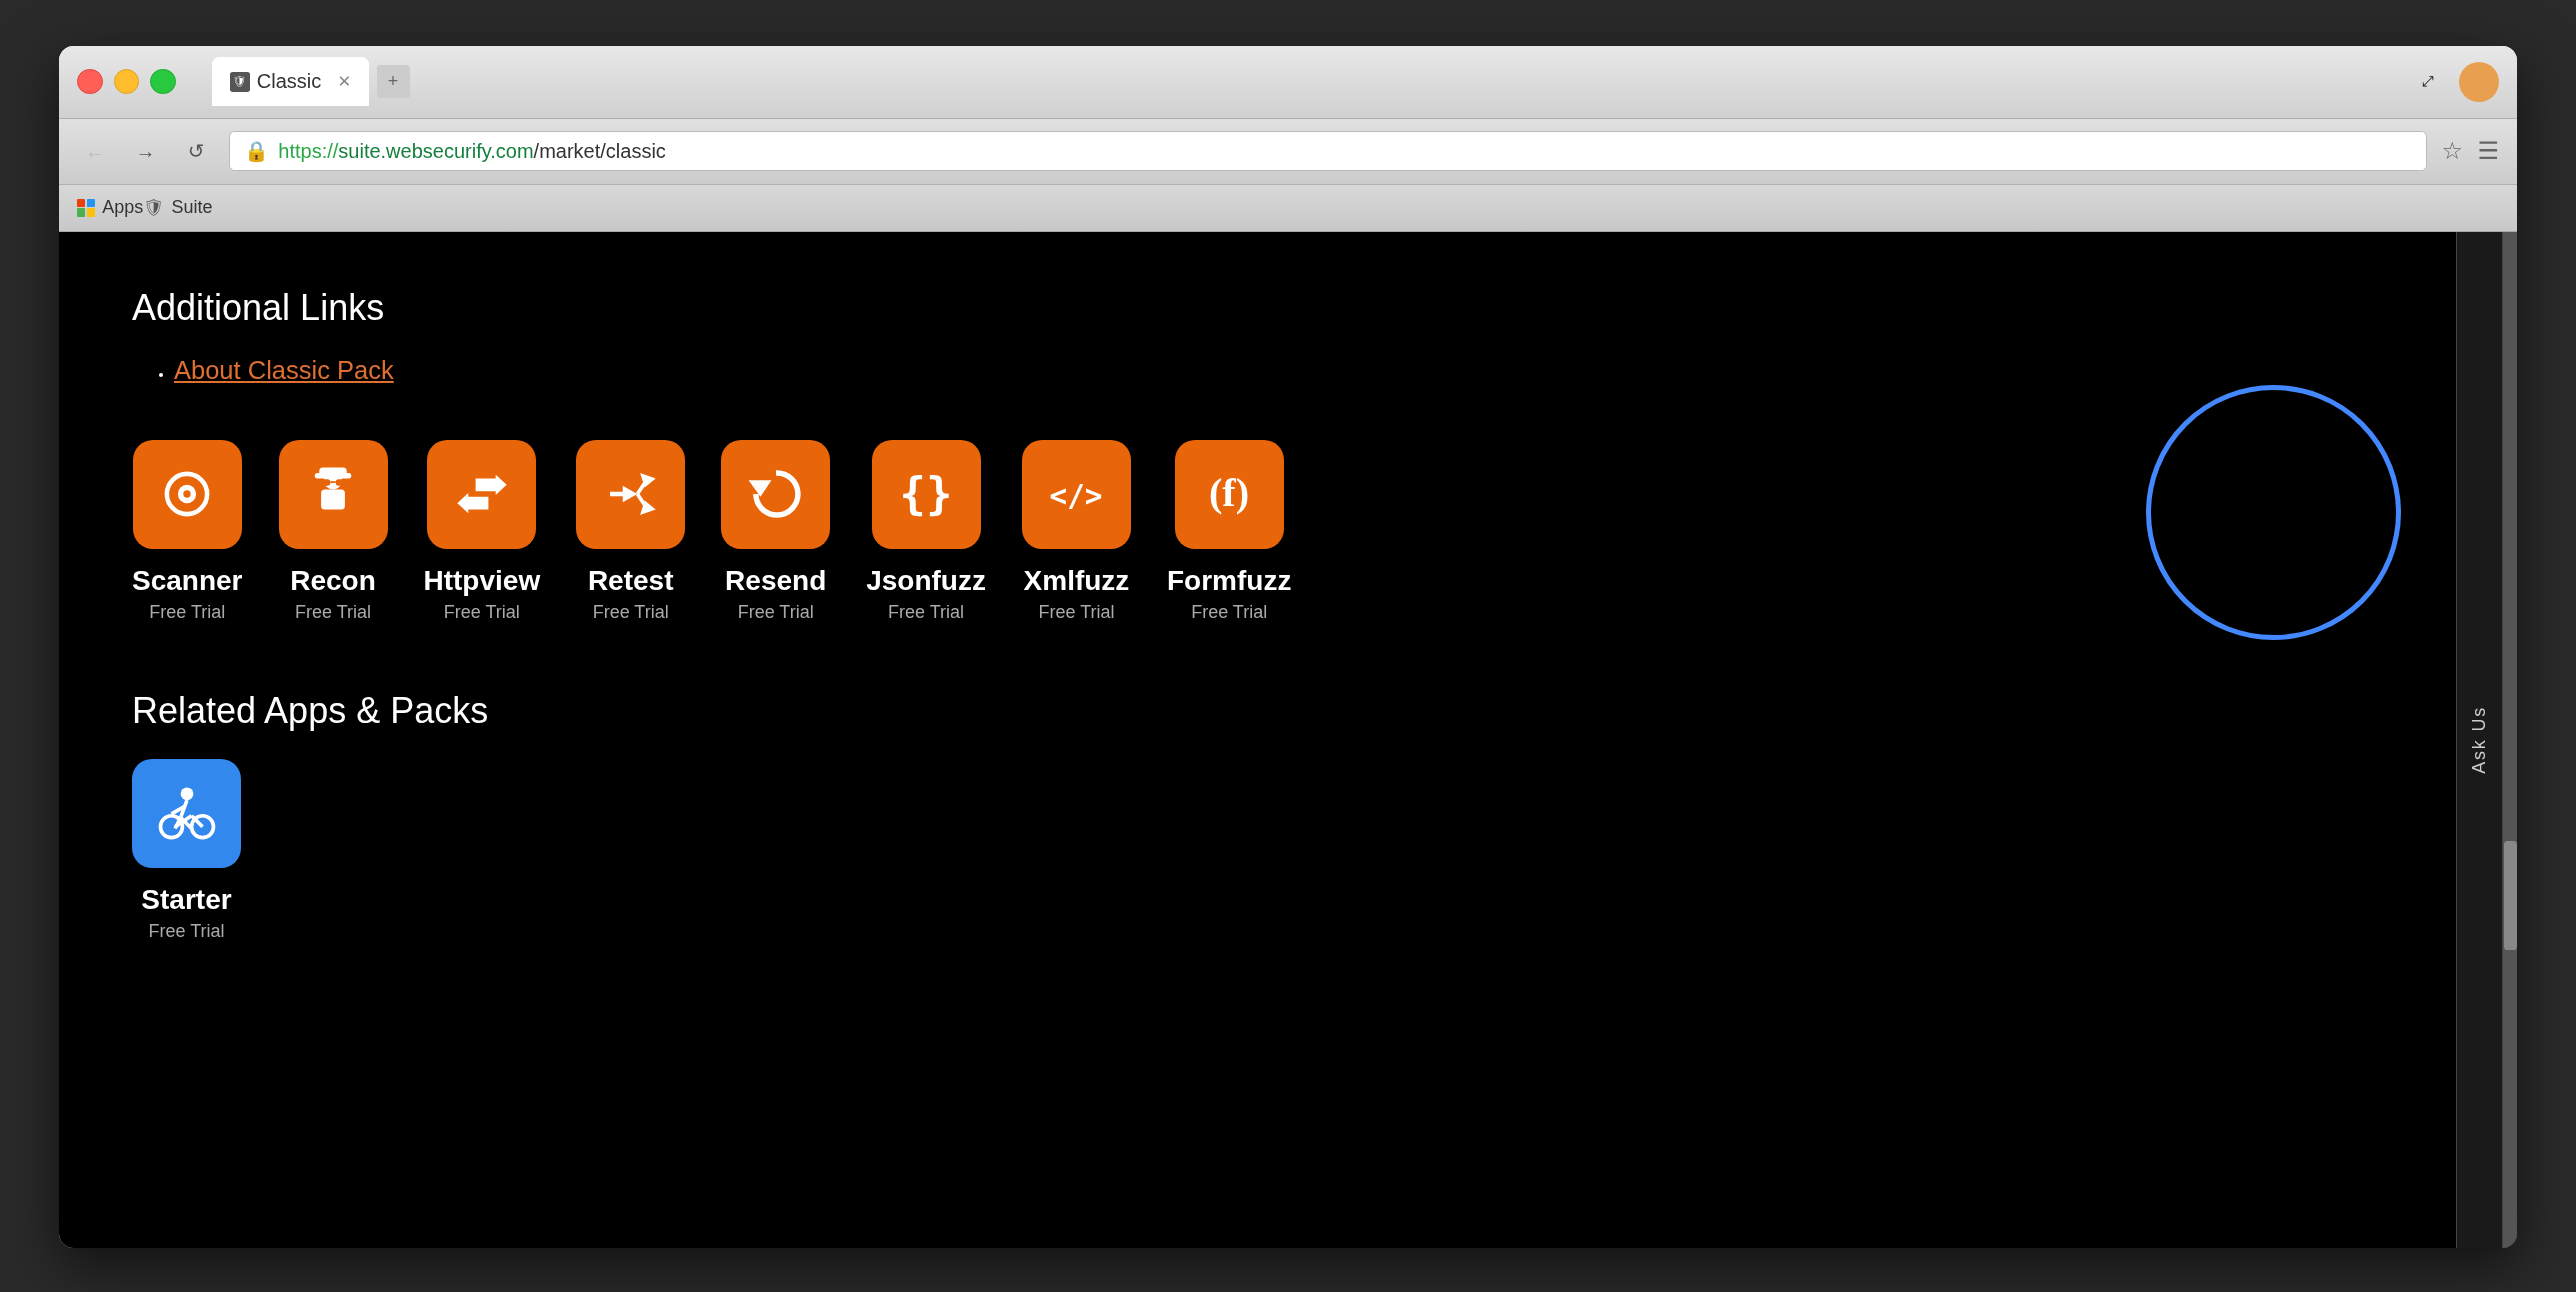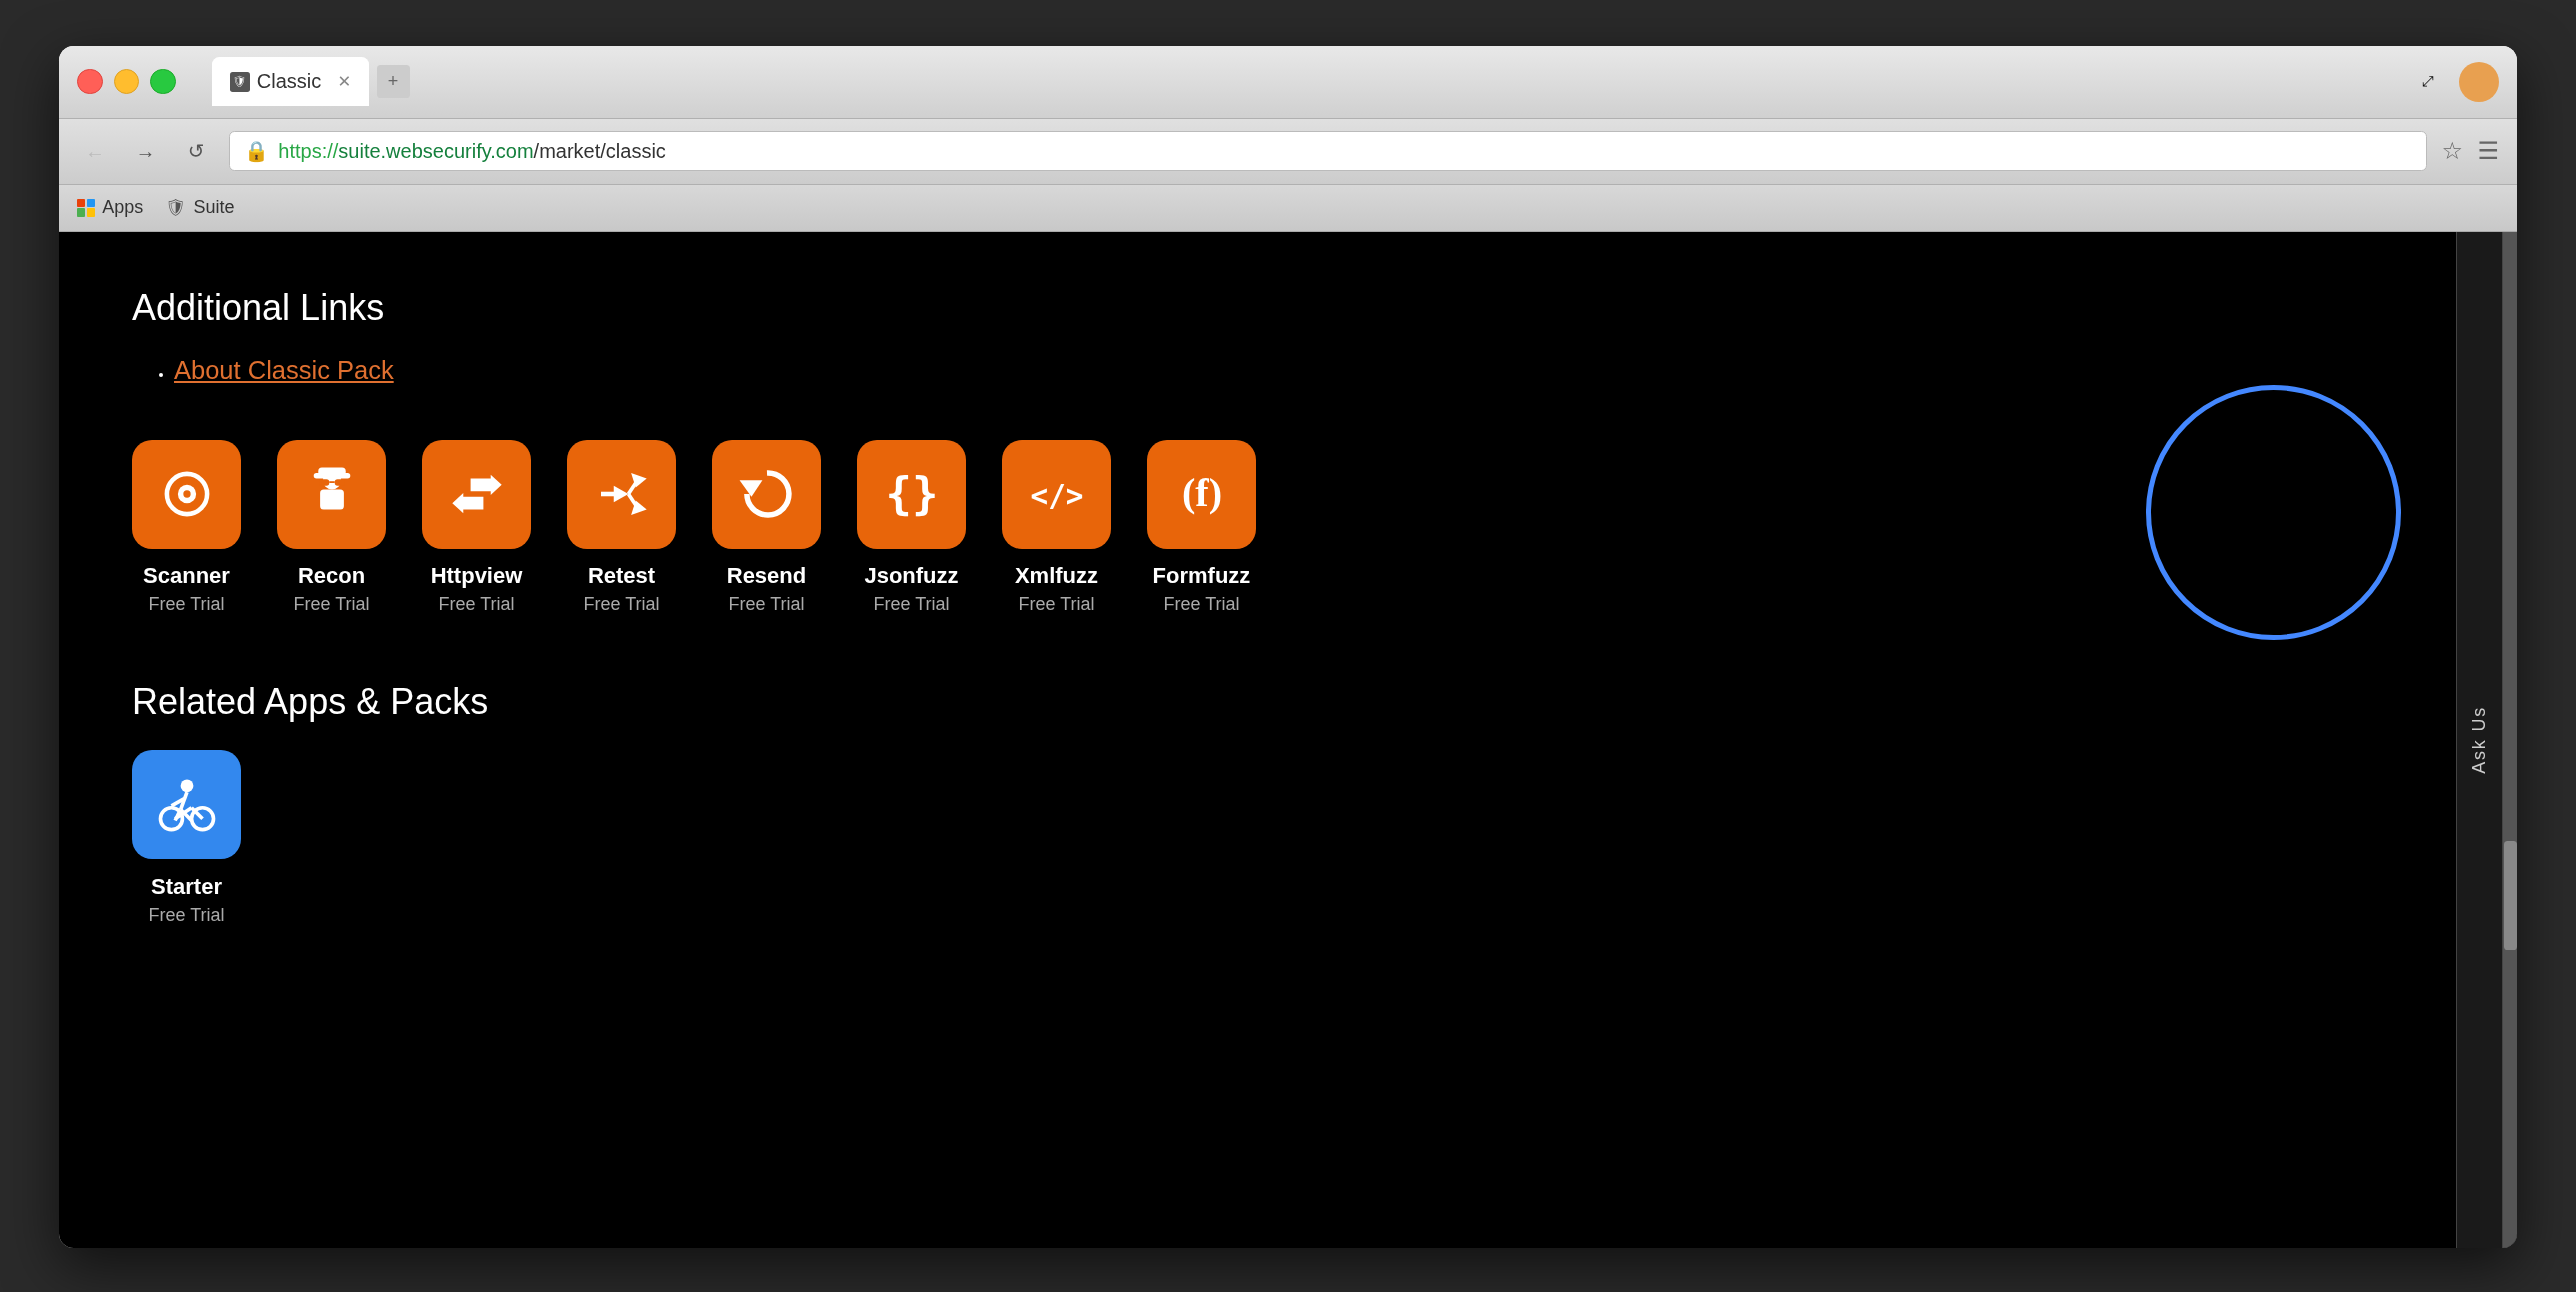--- a/index.html
+++ b/index.html
@@ -183,21 +183,20 @@
       color: #666;
     }
 
     
     .bookmarks-bar {
       background: linear-gradient(to bottom, #d8d8d8, #c8c8c8);
       height: 47px;
       display: flex;
       align-items: center;
       padding: 0 18px;
-      gap: 22px;
       border-bottom: 0.9px solid #aaa;
       flex-shrink: 0;
     }
 
     .bookmark-item {
       display: flex;
       align-items: center;
       gap: 7.3px;
       font-size: 18px;
       color: #333;
@@ -339,21 +338,21 @@
 
     .app-label {
       text-align: center;
       color: #ffffff;
       font-size: 20px;
       line-height: 1.4;
     }
 
     .app-label .name {
       font-weight: 600;
-      font-size: 22px;
+      font-size: 28px;
     }
 
     .app-label .trial {
       color: #aaa;
       font-size: 18px;
     }
 
     
     .blue-circle {
       position: absolute;

